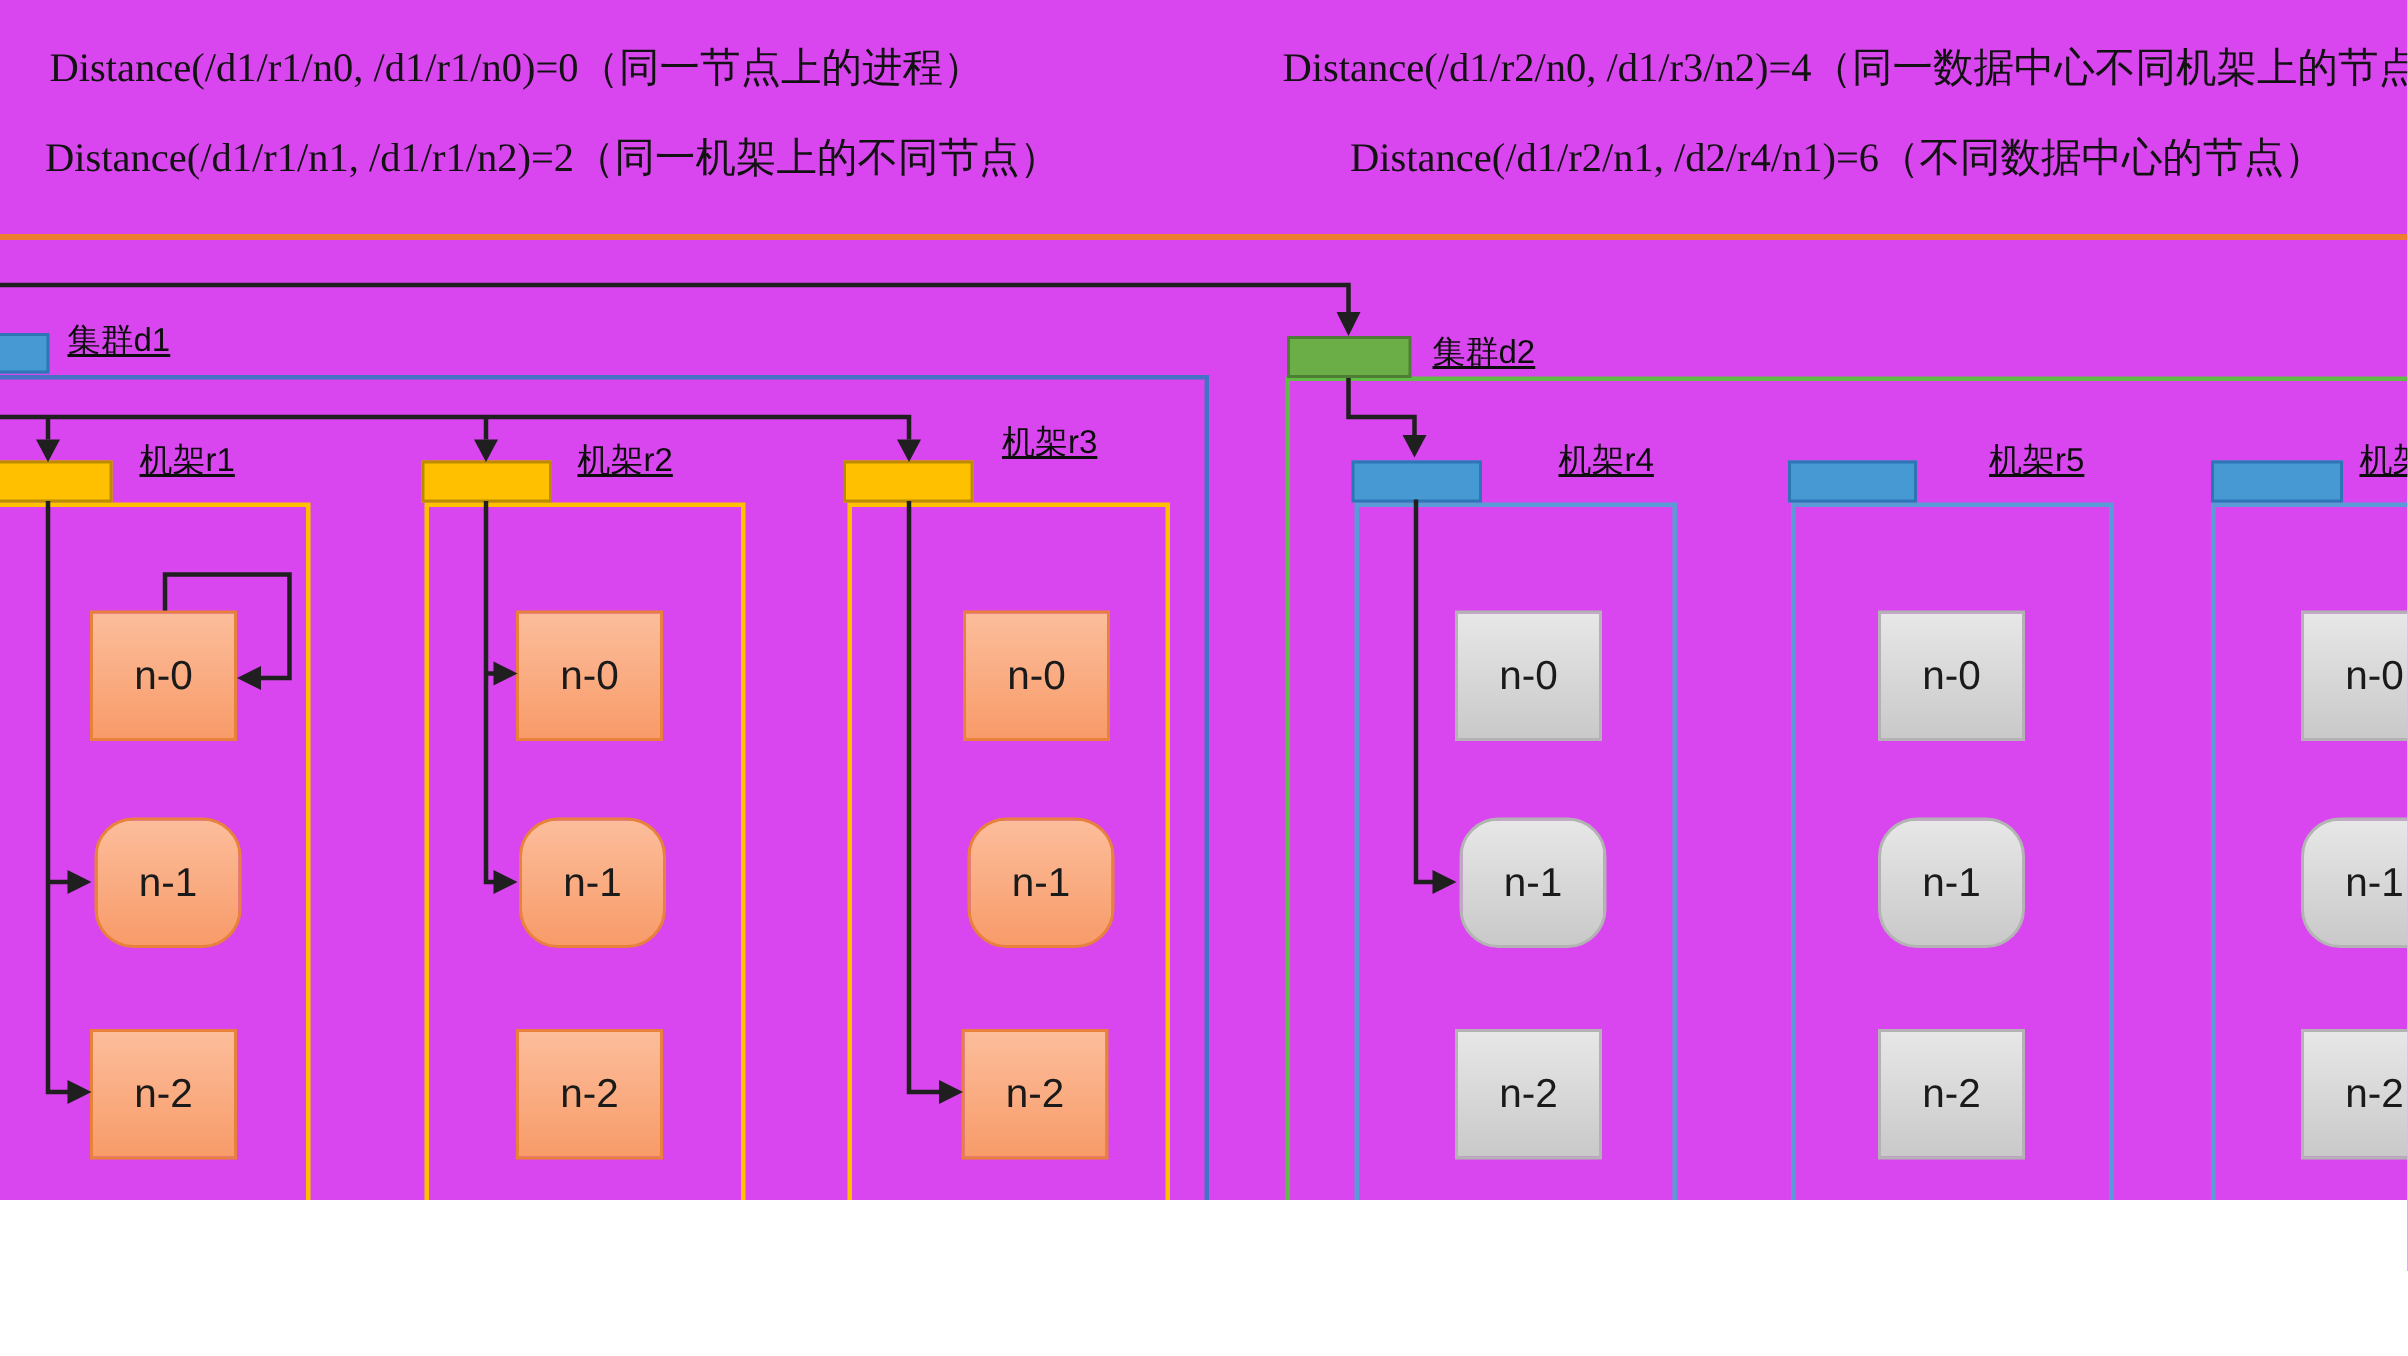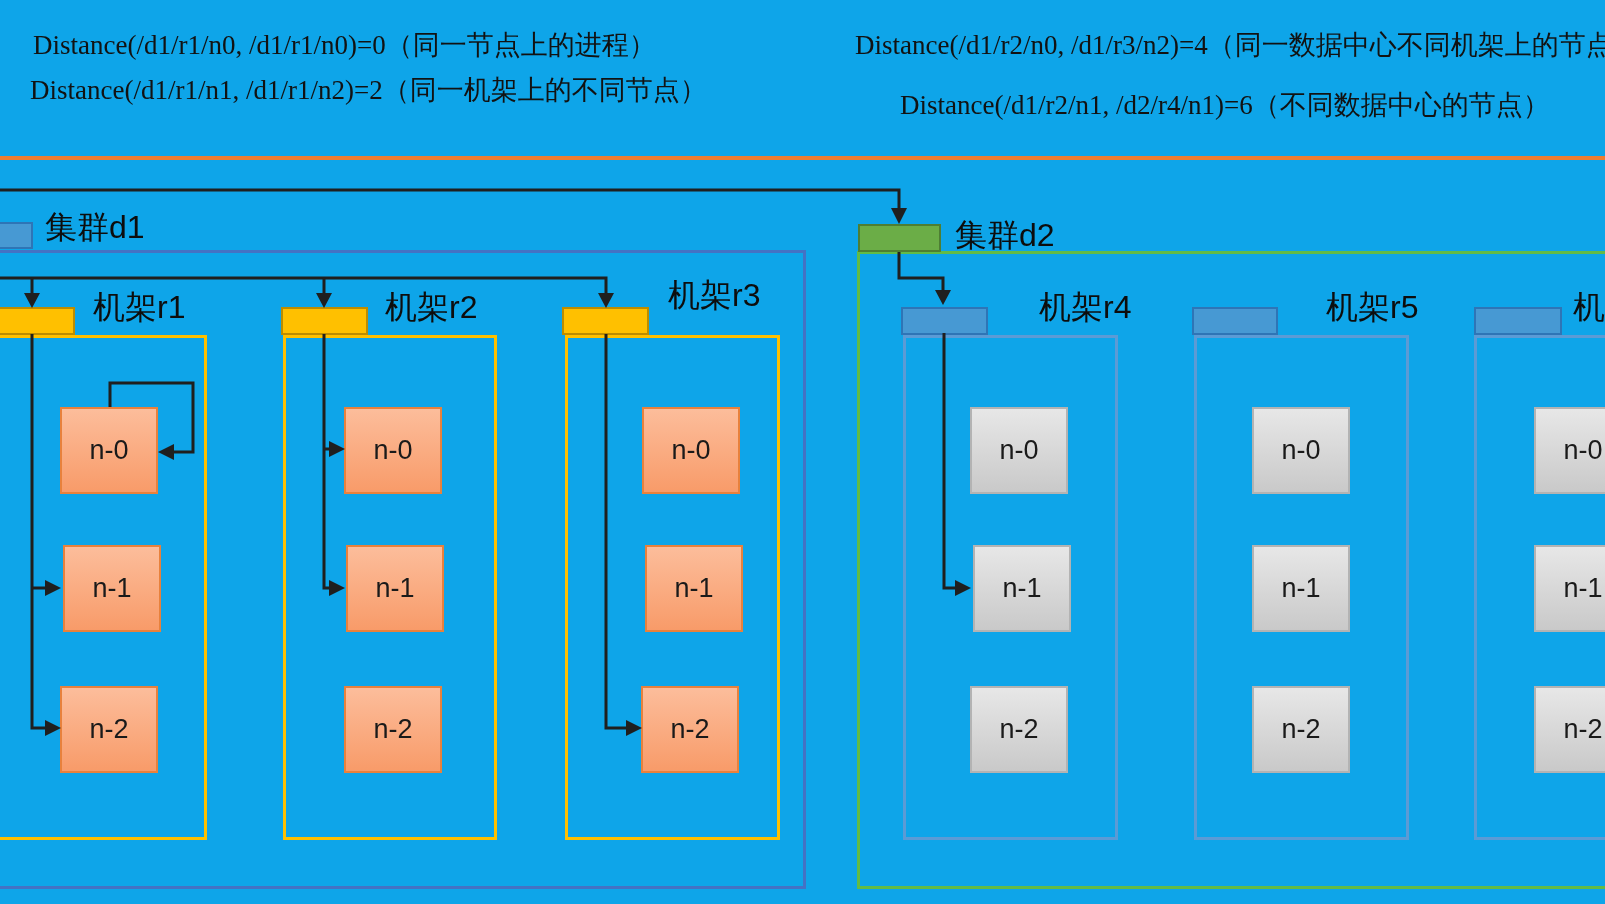--- a/index.html
+++ b/index.html
@@ -1,51 +1,51 @@
 <!DOCTYPE html>
 <html lang="zh"><head>
 <meta charset="utf-8">
 <style>
   html,body{margin:0;padding:0;background:#ffffff;}
   #stage{
-    position:relative;width:1605px;height:904px;overflow:hidden;
-    background:#0ea5e9;font-family:"Liberation Sans",sans-serif;color:#111;
+    position:relative;width:1605px;height:800px;overflow:hidden;
+    background:#d946ef;font-family:"Liberation Sans",sans-serif;color:#111;
   }
   .dist{
     position:absolute;white-space:nowrap;
     font-family:"Liberation Serif",serif;
     font-size:27px;color:#121212;
   }
   .divider{position:absolute;left:0;top:156px;width:1605px;height:4px;}
   .cluster-box{position:absolute;box-sizing:border-box;border:3px solid;background:transparent;}
   .cluster-marker{position:absolute;box-sizing:border-box;border:2px solid;}
   .cluster-label,.rack-label{
-    position:absolute;white-space:nowrap;font-size:32px;color:#0d0d0d;line-height:30px;
+    position:absolute;white-space:nowrap;font-size:22px;color:#0d0d0d;line-height:30px;text-decoration:underline;
   }
   .rack-box{position:absolute;box-sizing:border-box;top:335px;height:505px;border:3px solid;}
   .rack-header{position:absolute;box-sizing:border-box;top:307px;height:28px;border:2px solid;}
   .hdr-yellow{background:#FFC000;border-color:#BC8C00;}
   .hdr-blue{background:#4799D3;border-color:#2E75B6;}
   .node{
     position:absolute;box-sizing:border-box;width:98px;height:87px;
     display:flex;align-items:center;justify-content:center;
     font-size:27px;color:#1a1a1a;
   }
   .node-orange{background:linear-gradient(#FCBD9B,#F89B69);border:2px solid #E8813C;}
   .node-gray{background:linear-gradient(#E7E7E7,#C9C9C9);border:2px solid #B3B3B3;}
-  .row0{top:407px;} .row1{top:545px;} .row2{top:686px;text-align:right;}
+  .row0{top:407px;} .row1{top:545px;border-radius:26px;} .row2{top:686px;text-align:right;}
   #wires{position:absolute;left:0;top:0;pointer-events:none;}
 </style>
 </head>
 <body>
 
 <div id="stage">
 
   <div class="dist" style="left:33px;top:27px;">Distance(/d1/r1/n0, /d1/r1/n0)=0（同一节点上的进程）</div>
-  <div class="dist" style="left:30px;top:72px;">Distance(/d1/r1/n1, /d1/r1/n2)=2（同一机架上的不同节点）</div>
+  <div class="dist" style="left:30px;top:87px;">Distance(/d1/r1/n1, /d1/r1/n2)=2（同一机架上的不同节点）</div>
   <div class="dist" style="left:855px;top:27px;">Distance(/d1/r2/n0, /d1/r3/n2)=4（同一数据中心不同机架上的节点）</div>
   <div class="dist" style="left:855px;top:87px;margin-left:45px;">Distance(/d1/r2/n1, /d2/r4/n1)=6（不同数据中心的节点）</div>
 
   <div class="divider" style="background:#ED7D31;"></div>
 
   <div class="cluster-box" style="left:-20px;top:250px;width:826px;height:639px;border-color:#4472C4;"></div>
   <div class="cluster-marker" style="left:-50px;top:222px;width:83px;height:27px;background:#4799D3;border-color:#2E75B6;"></div>
   <div class="cluster-label" style="left:45px;top:212px;">集群d1</div>
 
   <div class="cluster-box" style="left:857px;top:251px;width:790px;height:638px;border-color:#62BB47;"></div>

